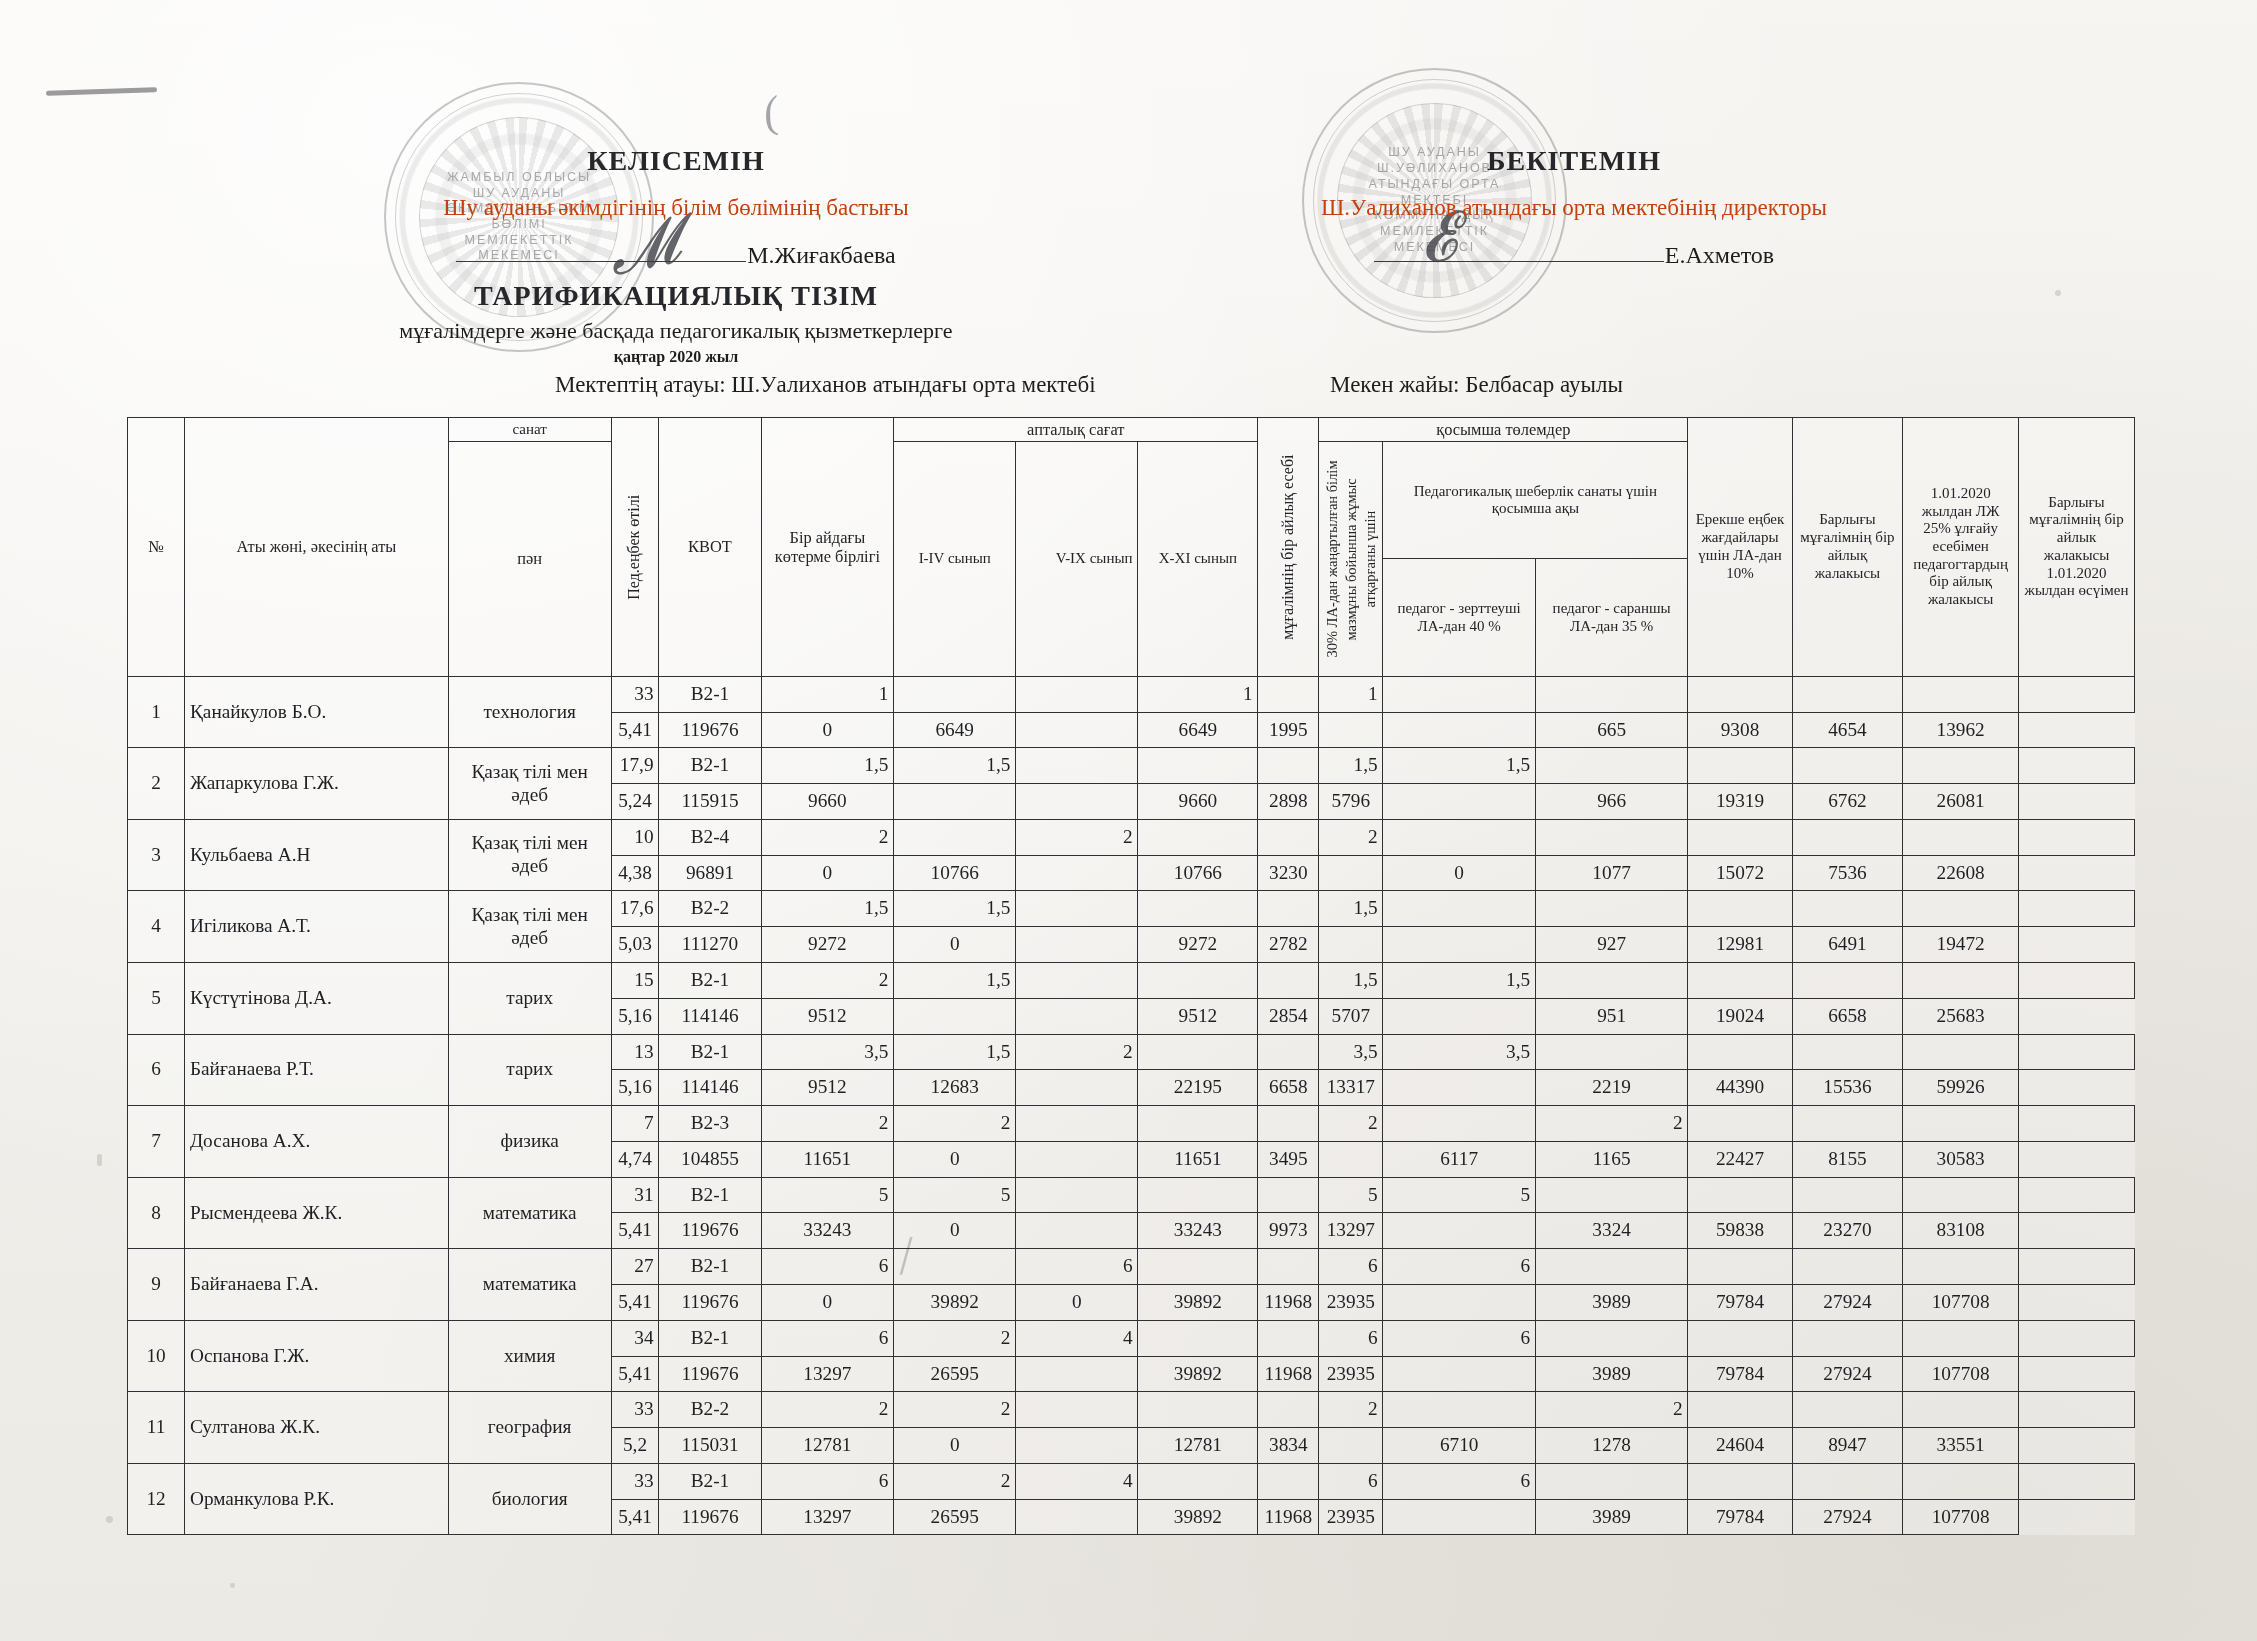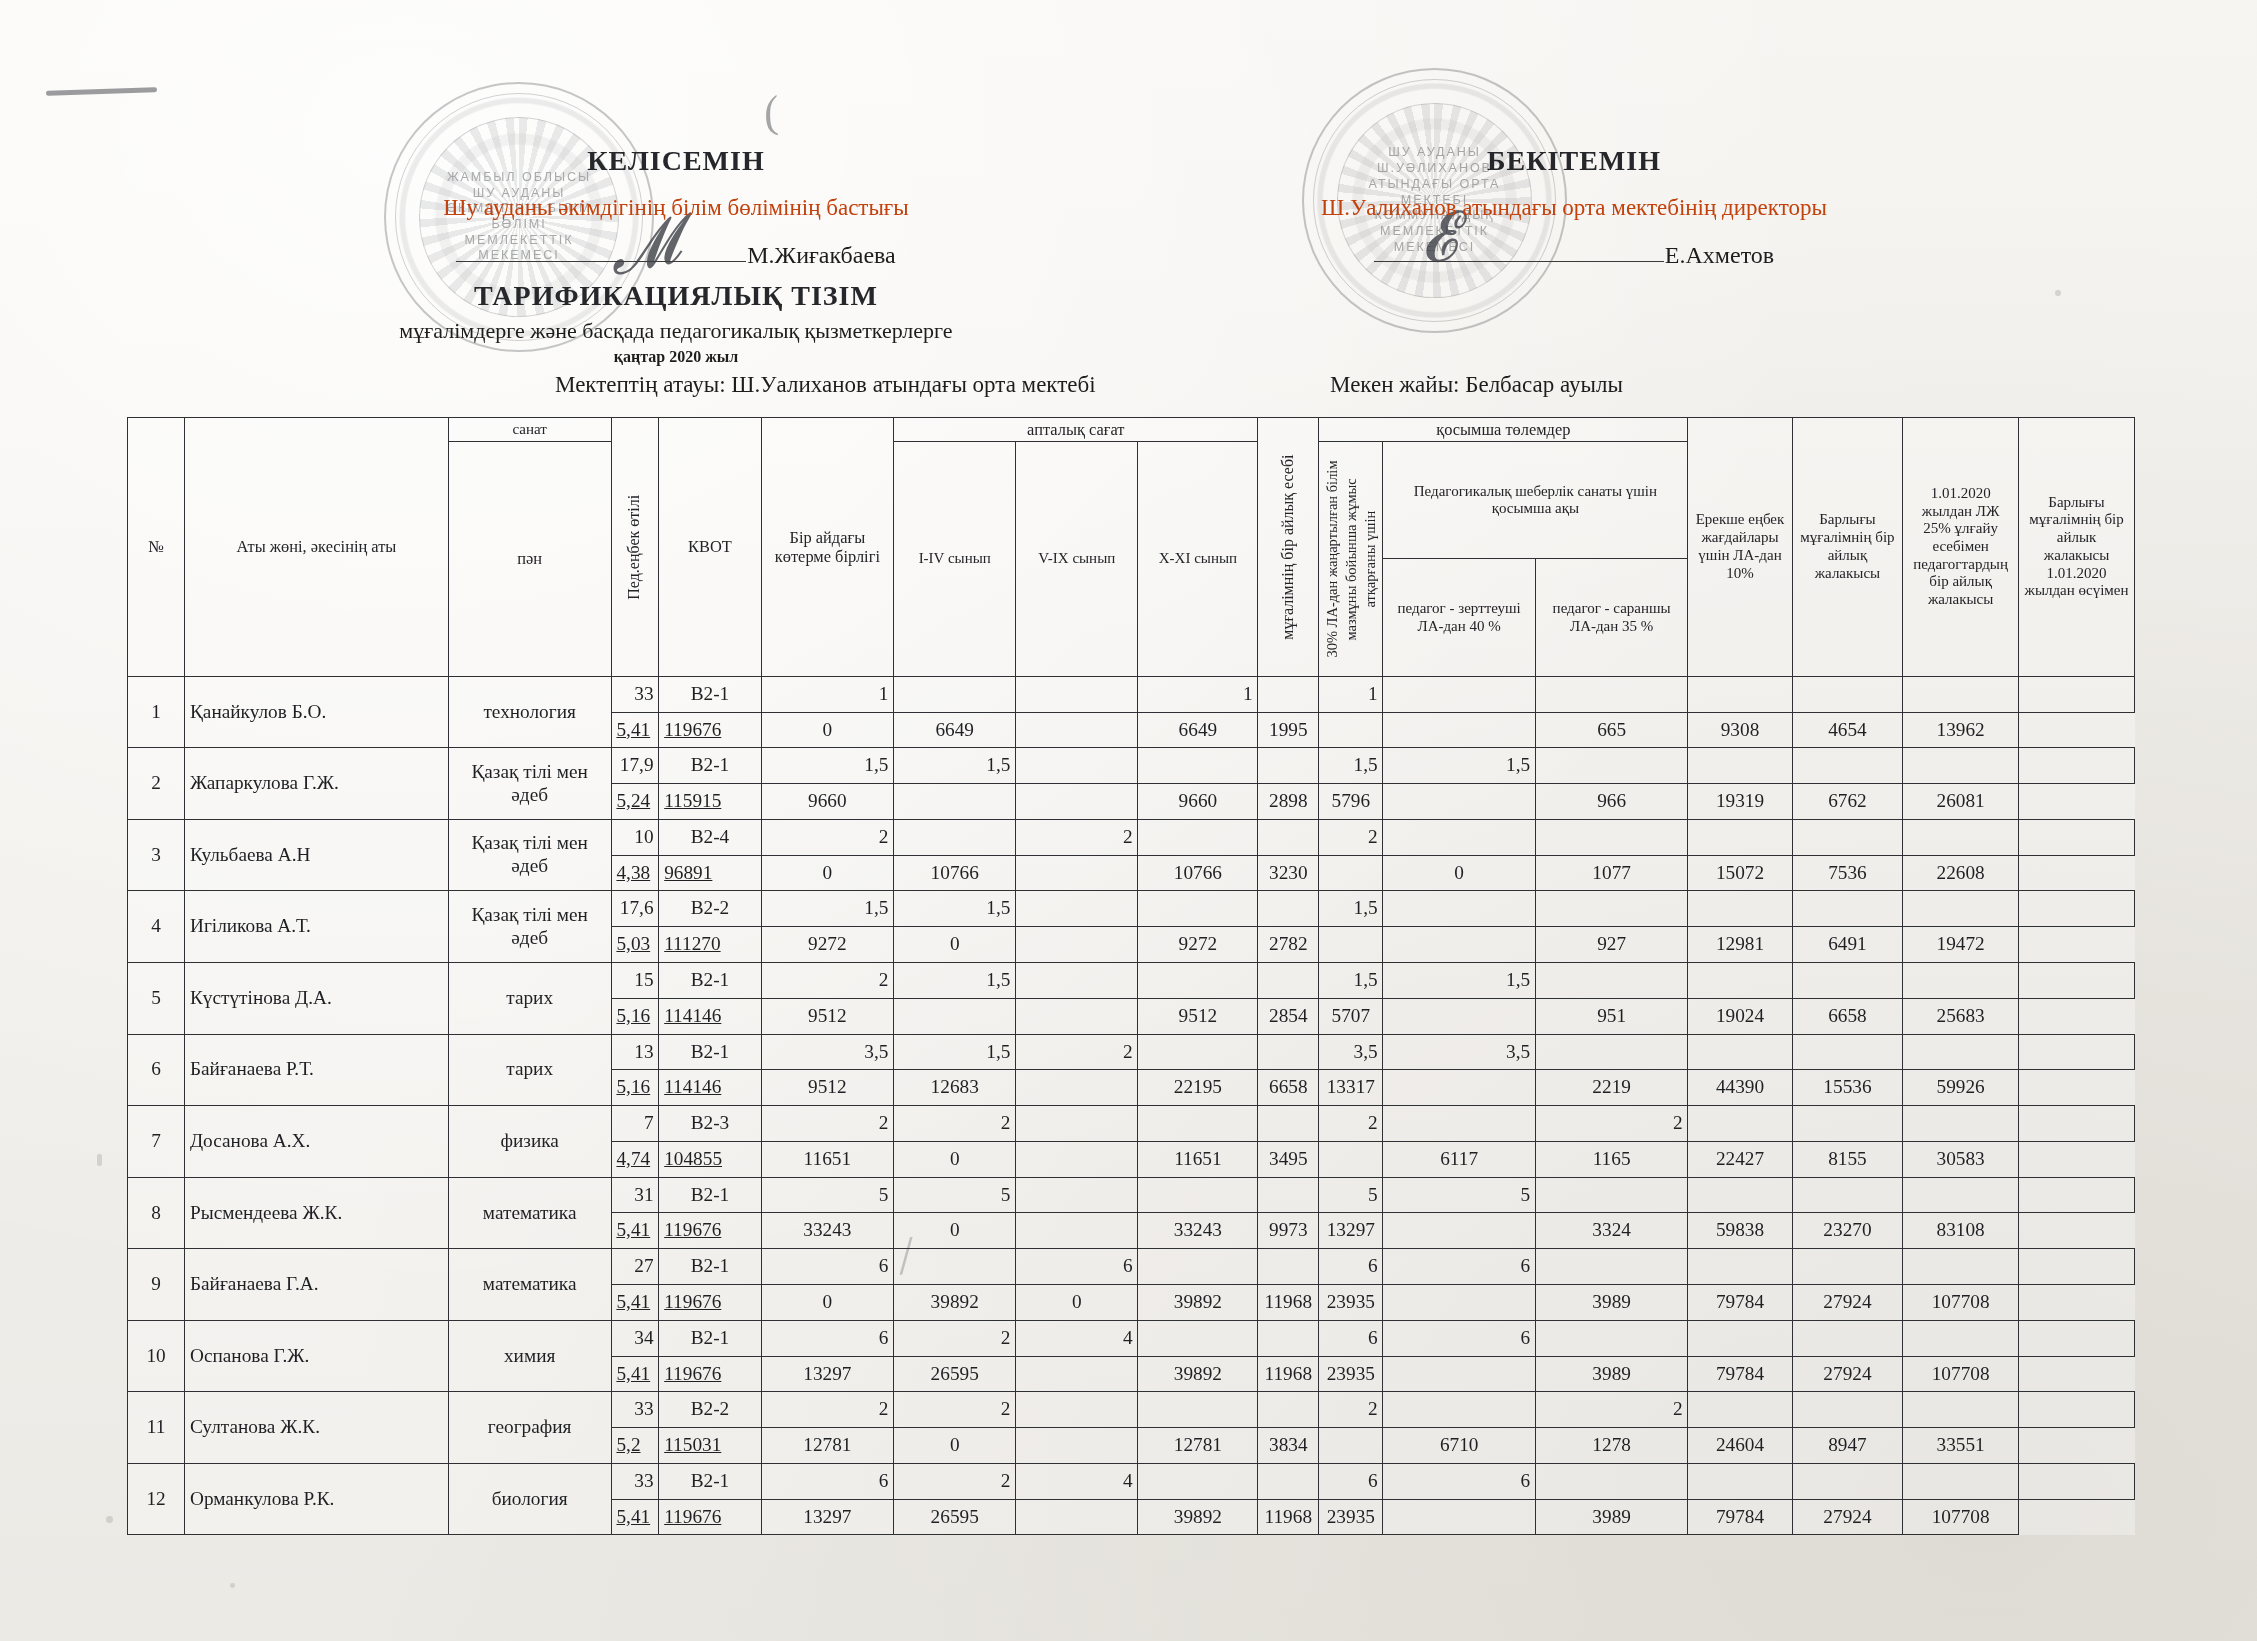--- a/index.html
+++ b/index.html
@@ -111,21 +111,21 @@
     white-space:nowrap;font-size:16px;padding:5.8px 1.9px;
   }
   table.tarif th.vert-wrap{
     writing-mode:vertical-rl;transform:rotate(180deg);
     font-size:14.5px;padding:5.8px 1.9px;height:222px;line-height:1.3;
   }
   table.tarif td{font-size:19.3px;color:#1f2023;height:31px;}
   td.num{text-align:right;padding-right:8.7px;}
   td.ctr{text-align:center;}
   td.nm{text-align:left;padding-left:21px;font-size:20px;}
-  td.sub{font-size:19.3px;text-decoration:underline;}
+  td.sub{text-align:center;font-size:19.3px;}
   td.idx{text-align:center;font-size:20px;}
   tr.r-top td{border-bottom:1.1px solid #2f3034;}
 </style>
 </head>
 <body>
 
 <div class="scan-tint"></div>
 
 <div class="page">
 
@@ -192,21 +192,21 @@
         <th rowspan="3" class="vert" style="width:33px;">мұғалімнің бір айлық есебі</th>
         <th colspan="3">қосымша төлемдер</th>
         <th rowspan="3" style="width:89px;" class="small">Ерекше еңбек жағдайлары үшін ЛА-дан 10%</th>
         <th rowspan="3" style="width:95px;" class="small">Барлығы мұғалімнің бір айлық жалакысы</th>
         <th rowspan="3" style="width:100px;" class="small">1.01.2020 жылдан ЛЖ 25% ұлғайу есебімен педагогтардың бір айлық жалакысы</th>
         <th rowspan="3" style="width:100px;text-align:center;" class="small">Барлығы мұғалімнің бір айлык жалакысы 1.01.2020 жылдан өсүімен</th>
       </tr>
       <tr>
         <th rowspan="2">пән</th>
         <th rowspan="2" style="width:106px;" class="small">I-IV сынып</th>
-        <th rowspan="2" style="width:106px;" class="small">V-IX сынып</th>
+        <th rowspan="2" style="width:106px;text-align:right;" class="small">V-IX сынып</th>
         <th rowspan="2" style="width:104px;" class="small">X-XI сынып</th>
         <th rowspan="2" class="vert-wrap" style="width:39px;">30% ЛА-дан жаңартылған білім мазмұны бойынша жұмыс атқарғаны үшін</th>
         <th colspan="2" class="small">Педагогикалық шеберлік санаты үшін қосымша ақы</th>
       </tr>
       <tr>
         <th style="width:135px;" class="small">педагог - зерттеуші ЛА-дан 40 %</th>
         <th style="width:135px;" class="small">педагог - сараншы ЛА-дан 35 %</th>
       </tr>
     </thead>
     <tbody id="tbody">

